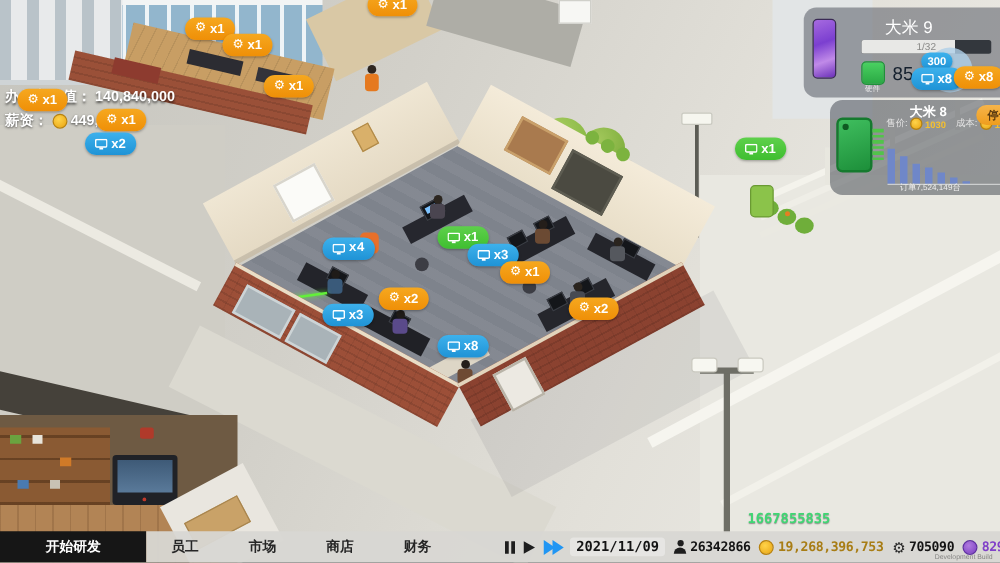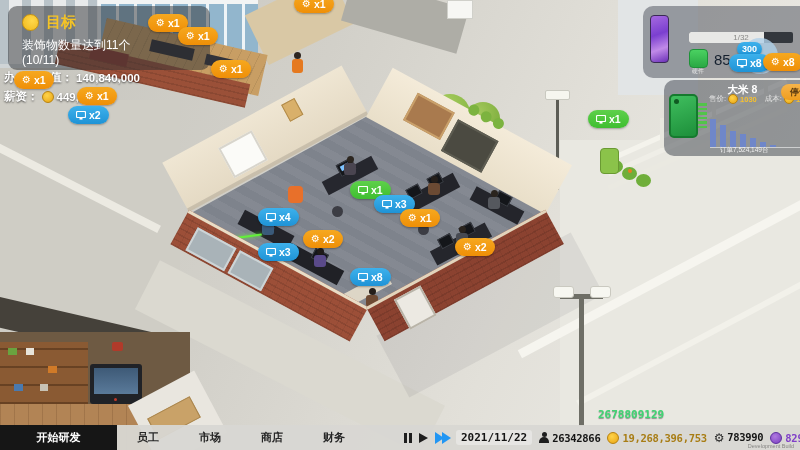--- a/index.html
+++ b/index.html
@@ -80,21 +80,21 @@
   .bb-controls{position:absolute;left:287px;top:0;height:25px;display:flex;align-items:center;gap:7px;}
   .ic-pause{display:flex;gap:2px;}
   .ic-pause span{width:3px;height:10px;background:#1e1e1e;}
   .ic-play{width:0;height:0;border-left:9px solid #1e1e1e;border-top:5.5px solid transparent;
           border-bottom:5.5px solid transparent;}
   .ic-ff{display:flex;}
   .ic-ff span{width:0;height:0;border-left:9px solid #2196f3;border-top:6px solid transparent;
           border-bottom:6px solid transparent;margin-right:-2px;}
   .bb-date{font-family:"DejaVu Sans Mono",monospace;font-size:11px;color:#141414;
           background:rgba(255,255,255,.35);border-radius:3px;padding:1px 5px;}
-  .bb-group{display:flex;gap:3px;font-family:"DejaVu Sans Mono",monospace;
+  .bb-group{display:flex;align-items:center;gap:3px;font-family:"DejaVu Sans Mono",monospace;
           font-size:10.5px;color:#141414;letter-spacing:-.3px;}
   .pop-icon{position:relative;width:10px;height:11px;}
   .pop-icon:before{content:"";position:absolute;left:2.5px;top:0;width:5px;height:5px;border-radius:50%;background:#1e1e1e;}
   .pop-icon:after{content:"";position:absolute;left:0;top:5.5px;width:10px;height:5.5px;
           border-radius:5px 5px 0 0;background:#1e1e1e;}
   .gear-glyph{font-family:"DejaVu Sans",sans-serif;font-size:12px;color:#2a2a2a;}
   .money-gold{color:#a87d15;}
   .prem{color:#8040c8;}
   .watermark{position:absolute;right:6px;bottom:1px;font-size:5.5px;color:rgba(60,60,60,.55);font-weight:normal;}
 </style>
@@ -247,43 +247,36 @@
       <div class="s" style="left:4px;top:4px;width:44px;height:26px;background:linear-gradient(#3e5a77,#5a7a9a);"></div>
       <div class="s" style="left:24px;top:34px;width:3px;height:3px;border-radius:50%;background:#c0392b;"></div>
     </div>
     <div class="s" style="left:100px;top:404px;width:32px;height:6px;background:#3a3c40;"></div>
     <div class="s" style="left:0;top:404px;width:175px;height:46px;background:#b28455 repeating-linear-gradient(90deg,rgba(60,30,10,.15) 0 1px,transparent 1px 14px);"></div>
     <div class="s" style="left:140px;top:384px;width:75px;height:70px;background:#e9e6df;transform:rotate(-28deg);"></div>
     <div class="s" style="left:150px;top:406px;width:46px;height:22px;background:#c9a268;border:1px solid #a8854e;transform:rotate(-28deg);"></div>
     <div class="s" style="left:112px;top:342px;width:11px;height:9px;border-radius:2px;background:#b03a2a;"></div>
   </div>
 
-  <div class="hud" id="goal-panel">
-    <div class="goal-head">
-      <span class="goal-icon"></span>
-      <span class="goal-title">目标</span>
-    </div>
-    <div class="goal-line1">装饰物数量达到11个</div>
-    <div class="goal-line2">(10/11)</div>
-  </div>
 
   <div class="hud" id="info-lines">
     <div class="info-row">
       <span>办公室价值：</span>
       <span>140,840,000</span>
     </div>
     <div class="info-row">
       <span>薪资：</span>
       <span class="coin"></span>
       <span>449,221</span>
     </div>
   </div>
 
   <div class="hud" id="product-panel">
     <div class="phone" id="phone9"></div>
+    <div class="pp-title">大米 9</div>
     <div class="pp-progress">
       <div class="pp-fill" id="pp-fill" style="width: 72%;"></div>
       <div class="pp-ptext">1/32</div>
     </div>
     <div class="hw-icon"></div>
     <div class="hw-label">硬件</div>
     <div class="hw-value">85</div>
   </div>
 
   <div class="hud" id="prev-panel">
@@ -315,21 +308,21 @@
         <div style="width: 6px; height: 12.75px; background: rgb(111, 135, 201);"></div>
         <div style="width: 6px; height: 9px; background: rgb(111, 135, 201);"></div>
         <div style="width: 6px; height: 5.25px; background: rgb(111, 135, 201);"></div>
         <div style="width: 6px; height: 2.25px; background: rgb(111, 135, 201);"></div>
       </div>
     <div class="axis"></div>
     <div class="orders">订单7,524,149台</div>
     <div class="stop-btn">停售</div>
   </div>
 
-  <div id="floating-income">2678809129</div>
+  <div id="floating-income">1667855835</div>
 
   <div id="bubbles">
     <div class="badge-glow"></div>
   <div class="bubble orange" style="left: 148px; top: 14px;">
         <span class="b-gear">⚙</span>
         <span>x1</span>
       </div>
       <div class="bubble orange" style="left: 178px; top: 27px;">
         <span class="b-gear">⚙</span>
         <span>x1</span>
@@ -379,21 +372,21 @@
       </div>
       <div class="bubble blue" style="left: 374px; top: 195px;">
         <span style="display:inline-flex;">
           <svg width="10" height="9" viewBox="0 0 10 9">
             <rect x="0.5" y="0.5" width="9" height="6" rx="1" fill="none" stroke="#fff" stroke-width="1.2"></rect>
             <rect x="3.5" y="7" width="3" height="1.6" fill="#fff"></rect>
           </svg>
         </span>
         <span>x3</span>
       </div>
-      <div class="bubble blue" style="left: 258px; top: 208px;">
+      <div class="bubble blue" style="left: 258px; top: 190px; font-family: Liberation Mono, monospace;">
         <span style="display:inline-flex;">
           <svg width="10" height="9" viewBox="0 0 10 9">
             <rect x="0.5" y="0.5" width="9" height="6" rx="1" fill="none" stroke="#fff" stroke-width="1.2"></rect>
             <rect x="3.5" y="7" width="3" height="1.6" fill="#fff"></rect>
           </svg>
         </span>
         <span>x4</span>
       </div>
       <div class="bubble orange" style="left: 400px; top: 209px;">
         <span class="b-gear">⚙</span>
@@ -453,32 +446,32 @@
       <div class="bb-controls">
         <span class="ic-pause">
             <span></span>
             <span></span>
           </span>
         <span class="ic-play"></span>
         <span class="ic-ff">
             <span></span>
             <span></span>
           </span>
-        <span class="bb-date">2021/11/22</span>
+        <span class="bb-date">2021/11/09</span>
         <span class="bb-group">
           <span class="pop-icon"></span>
           <span>26342866</span>
         </span>
         <span class="bb-group money-gold">
           <span class="coin"></span>
           <span>19,268,396,753</span>
         </span>
         <span class="bb-group">
           <span class="gear-glyph">⚙</span>
-          <span>783990</span>
+          <span>705090</span>
         </span>
         <span class="bb-group prem">
           <span class="coin purple"></span>
           <span>829954</span>
         </span>
 
       </div>
       <span class="watermark">Development Build</span>
     </div>
   </div>

